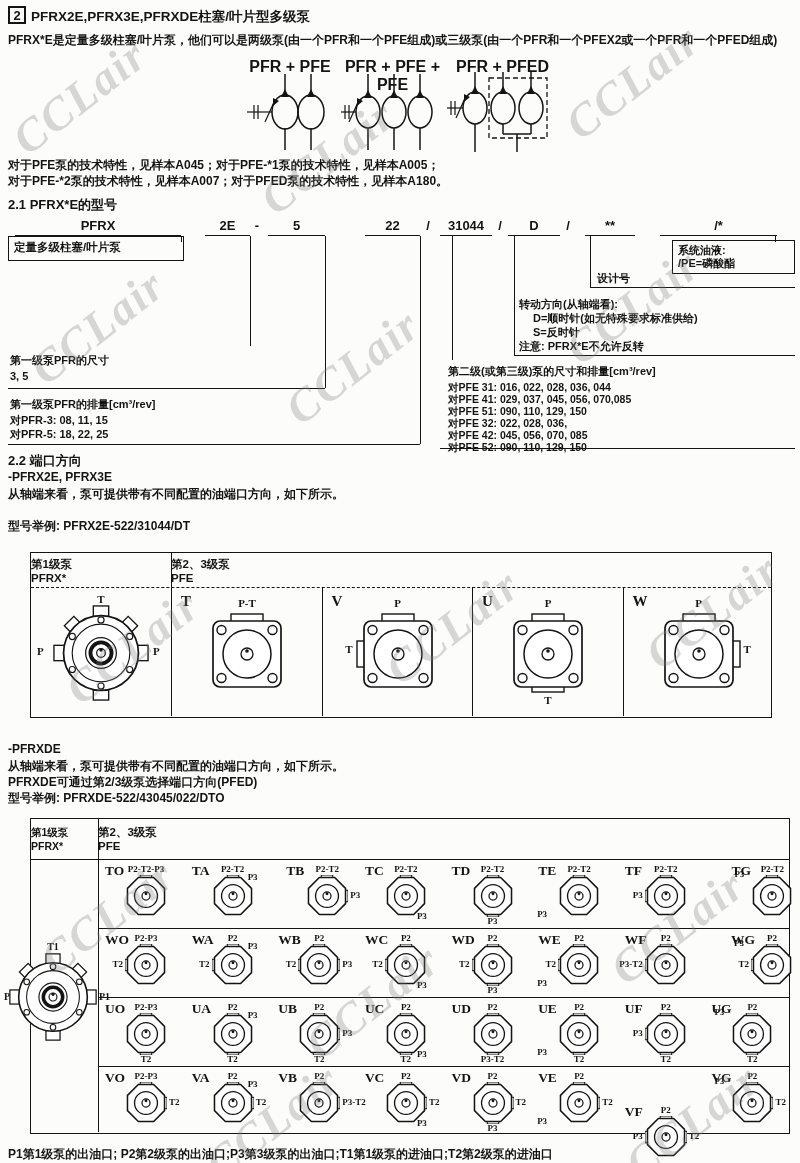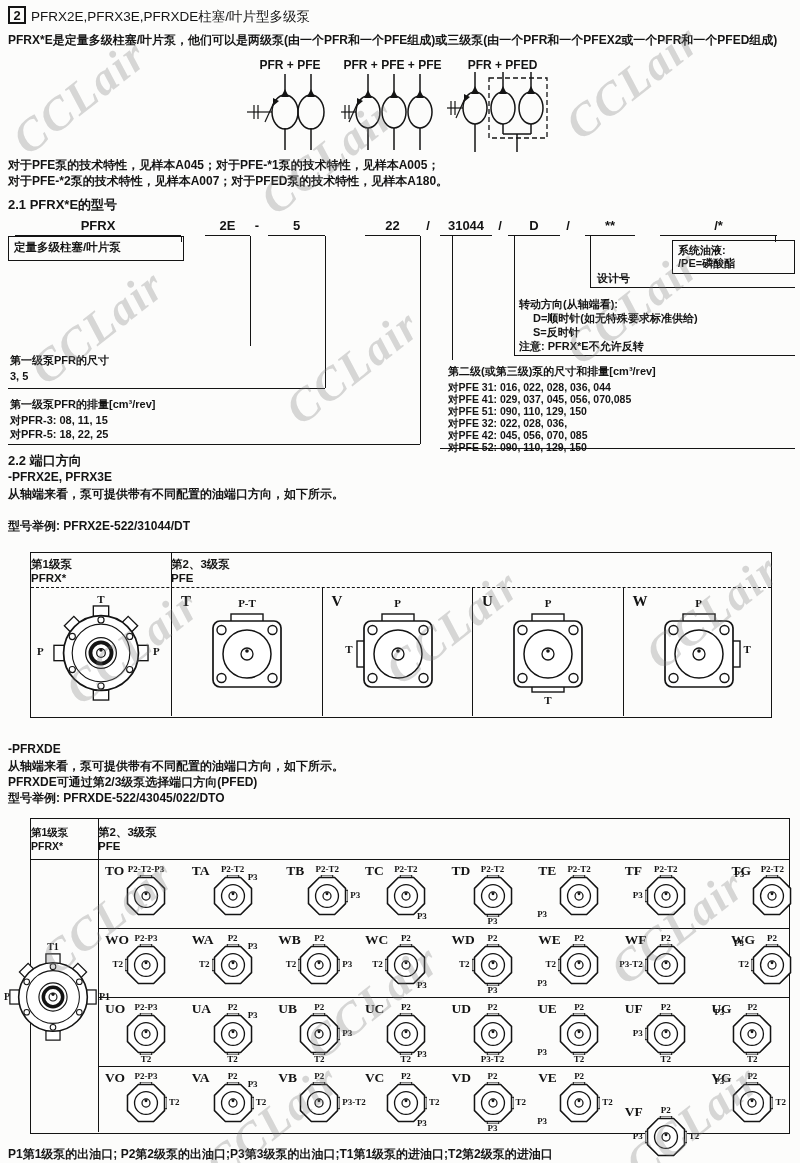--- a/index.html
+++ b/index.html
@@ -11,23 +11,23 @@
   .t11{font-size:11px;font-weight:bold;line-height:13px}
   .t10{font-size:10.5px;font-weight:bold;line-height:12.5px}
   .hline{position:absolute;border-top:1.5px solid #141414}
   .vline{position:absolute;border-left:1.5px solid #141414}
   .wm{position:absolute;font-family:"Liberation Serif",serif;font-style:italic;font-weight:bold;
       font-size:46px;letter-spacing:2px;color:rgba(125,125,125,0.30);transform:rotate(-38deg);
       white-space:nowrap;pointer-events:none}
   .wm-layer{position:absolute;inset:0;z-index:6;pointer-events:none}
   .titlebox{position:absolute;left:8px;top:6px;width:18px;height:18px;border:2px solid #141414;
       text-align:center;font-weight:bold;font-size:13px;line-height:15px}
-  .page-title{position:absolute;left:31px;top:8px;font-size:13.5px;font-weight:normal}
+  .page-title{position:absolute;left:31px;top:8px;font-size:13.5px;font-weight:bold}
   .sec-h{position:absolute;font-size:13px;font-weight:bold}
-  .combo-label{position:absolute;font-size:12px;font-weight:bold;text-align:center}
+  .combo-label{position:absolute;font-size:16px;font-weight:bold;text-align:center}
   svg .ln{stroke:#141414;stroke-width:1.5;fill:none}
   svg .th{stroke:#141414;stroke-width:1.2;fill:none}
   
   .mseg{position:absolute;text-align:center;font-size:13px;font-weight:bold;height:18px;
         border-bottom:1.5px solid #141414}
   .msep{position:absolute;text-align:center;font-size:13px;font-weight:bold}
   .mbox{position:absolute;border:1.5px solid #141414;font-size:11.5px;font-weight:bold;
         padding:3px 5px;line-height:14px}
   
   .tblframe{position:absolute;border:1.8px solid #141414;background:transparent}

